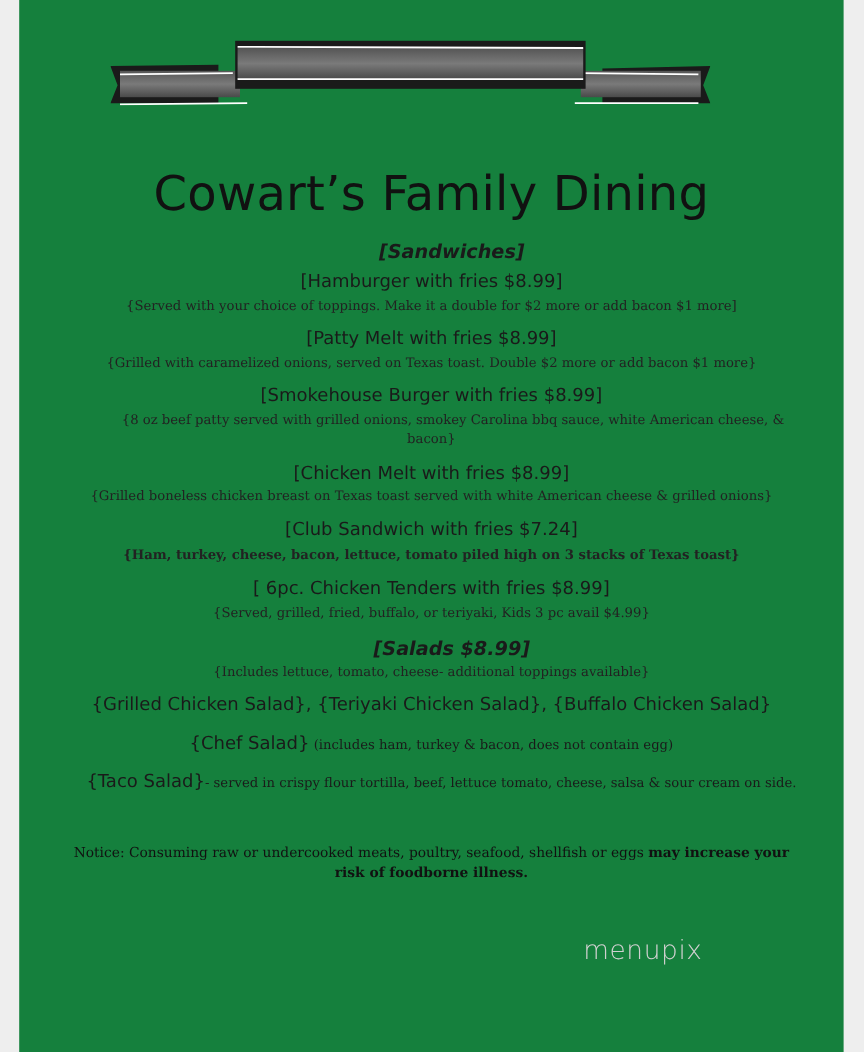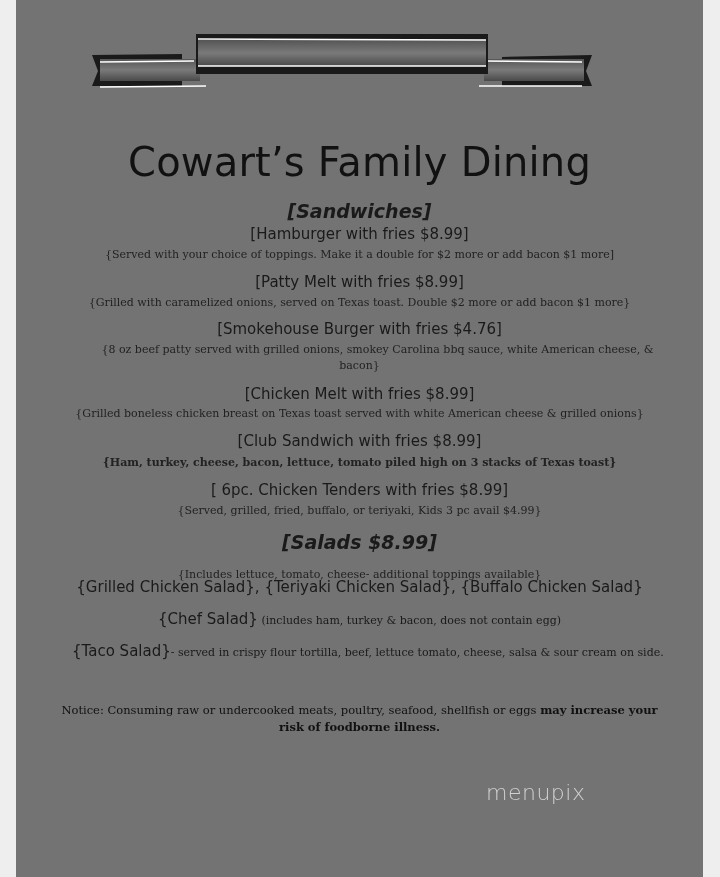--- a/index.html
+++ b/index.html
@@ -1,26 +1,26 @@
 <!DOCTYPE html>
 <html><head>
   <meta charset="utf-8">
   <style>
     html, body { margin: 0; padding: 0; }
     body {
       width: 720px; height: 877px; background: #eeeeee; position: relative; overflow: hidden;
       font-family: "DejaVu Sans", sans-serif; color: #111;
     }
     .page {
-      position: absolute; left: 16px; top: 0; width: 687px; height: 877px; background: #737373;
+      position: absolute; left: 16px; top: 0; width: 687px; height: 877px; background: #15803d;
     }
     .banner { position: absolute; left: 76px; top: 28px; width: 500px; height: 60px; }
     .abs { position: absolute; left: 0; width: 687px; text-align: center; white-space: nowrap; }
     .title { top: 136px; font-size: 40px; line-height: 52px; letter-spacing: 0.2px; color: #111; }
-    .section { font-style: italic; font-weight: bold; font-size: 19px; color: #1a1a1a; }
+    .section { font-style: italic; font-weight: bold; font-size: 16px; color: #1a1a1a; padding-left: 17px; }
     .item { font-size: 15px; color: #1a1a1a; }
     .desc { font-family: "DejaVu Serif", serif; font-size: 11px; color: #222; }
     .salad-line { font-size: 15px; color: #1a1a1a; }
     .salad-line .note { font-family: "DejaVu Serif", serif; font-size: 11px; margin-top: 39px; }
     .notice { font-family: "DejaVu Serif", serif; font-size: 11.5px; line-height: 17px; color: #111; white-space: normal; }
     .notice b { font-weight: bold; }
     .watermark {
       position: absolute; left: 470px; top: 780px; font-family: "DejaVu Sans", sans-serif;
       font-size: 22px; font-weight: 200; color: #d0d0d0; letter-spacing: 0.5px;
     }
@@ -58,35 +58,35 @@
   <div class="abs title">Cowart’s Family Dining</div>
 
   <div class="abs section" style="top:200px;">[Sandwiches]</div>
 
   <div class="abs item" style="top:225px;">[Hamburger with fries $8.99]</div>
   <div class="abs desc" style="top:248px;text-align:center;">{Served with your choice of toppings. Make it a double for $2 more or add bacon $1 more]</div>
 
   <div class="abs item" style="top:273px;">[Patty Melt with fries $8.99]</div>
   <div class="abs desc" style="top:296px;">{Grilled with caramelized onions, served on Texas toast. Double $2 more or add bacon $1 more}</div>
 
-  <div class="abs item" style="top:320px;">[Smokehouse Burger with fries $4.76]</div>
+  <div class="abs item" style="top:320px;">[Smokehouse Burger with fries $8.99]</div>
   <div class="abs desc" style="top:343px;margin-left:18px;">{8 oz beef patty served with grilled onions, smokey Carolina bbq sauce, white American cheese, &amp;</div>
   <div class="abs desc" style="top:359px;">bacon}</div>
 
   <div class="abs item" style="top:385px;">[Chicken Melt with fries $8.99]</div>
   <div class="abs desc" style="top:407px;">{Grilled boneless chicken breast on Texas toast served with white American cheese &amp; grilled onions}</div>
 
-  <div class="abs item" style="top:432px;">[Club Sandwich with fries $8.99]</div>
+  <div class="abs item" style="top:432px;">[Club Sandwich with fries $7.24]</div>
   <div class="abs desc" style="top:456px;font-weight:bold;">{Ham, turkey, cheese, bacon, lettuce, tomato piled high on 3 stacks of Texas toast}</div>
 
   <div class="abs item" style="top:481px;">[ 6pc. Chicken Tenders with fries $8.99]</div>
   <div class="abs desc" style="top:504px;text-align:center;">{Served, grilled, fried, buffalo, or teriyaki, Kids 3 pc avail $4.99}</div>
 
   <div class="abs section" style="top:531px;">[Salads $8.99]</div>
-  <div class="abs desc" style="top:553px;margin-top:15px;">{Includes lettuce, tomato, cheese- additional toppings available}</div>
+  <div class="abs desc" style="top:553px;">{Includes lettuce, tomato, cheese- additional toppings available}</div>
 
   <div class="abs salad-line" style="top:578px;">{Grilled Chicken Salad}, {Teriyaki Chicken Salad}, {Buffalo Chicken Salad}</div>
 
   <div class="abs salad-line" style="top:610px;">
     <span>{Chef Salad}</span><span class="note"> (includes ham, turkey &amp; bacon, does not contain egg)</span>
   </div>
 
   <div class="abs notice" style="top:702px; left:40px; width:607px;">
     <span>Notice: Consuming raw or undercooked meats, poultry, seafood, shellfish or eggs </span><b>may increase your risk of foodborne illness.</b>
   </div>

